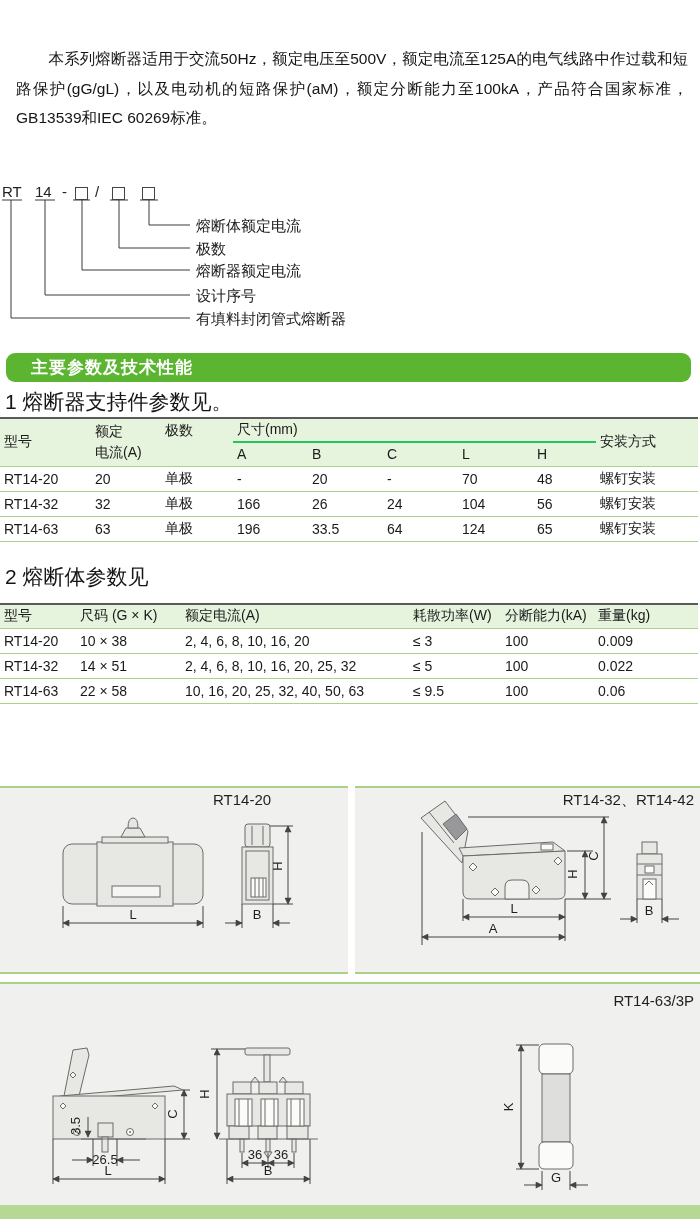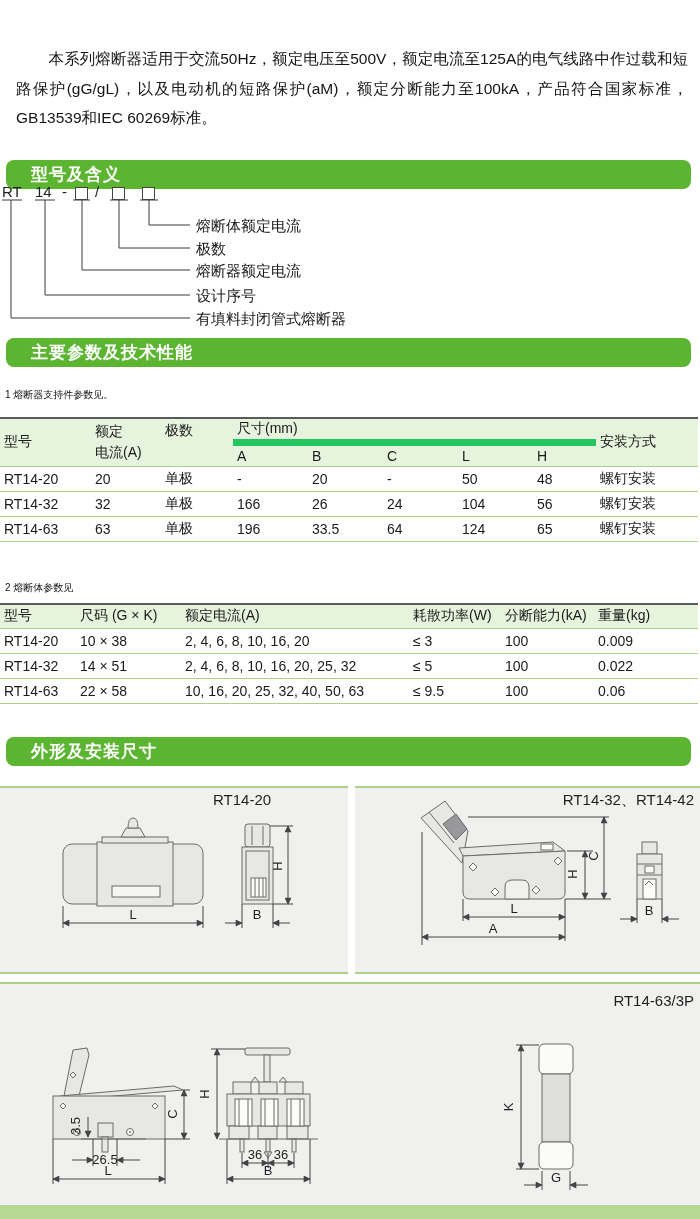--- a/index.html
+++ b/index.html
@@ -10,50 +10,47 @@
                line-height:29px;padding-left:25px;box-sizing:border-box;letter-spacing:1px;}
   .intro{position:absolute;left:16px;right:12px;top:44px;font-size:15.5px;line-height:29.5px;
          text-align:justify;text-indent:2.1em;color:#151515;}
   
   .mdiag{position:absolute;left:0;top:183px;width:700px;height:152px;}
   .mdiag .code{position:absolute;top:0;font-size:15px;color:#222;}
   .mdiag .mbox{position:absolute;top:4px;width:11px;height:11px;border:1px solid #444;background:#fff;}
   .mdiag svg{position:absolute;left:0;top:0;}
   .mlabel{position:absolute;left:196px;font-size:15px;color:#1a1a1a;white-space:nowrap;}
   
-  .tcaption{position:absolute;left:5px;font-size:10px;color:#151515;}
+  .tcaption{position:absolute;left:5px;font-size:21px;color:#151515;}
   
   table.spec{position:absolute;left:0;width:698px;border-collapse:collapse;table-layout:fixed;
              font-size:14px;color:#1a1a1a;border-top:2px solid #5a5a5a;border-bottom:1px solid #abd289;}
   table.spec thead th{background:#e6f3dd;font-weight:normal;text-align:left;padding:0 0 0 4px;vertical-align:middle;}
   table.spec thead tr{height:24px;}
   table.spec tbody tr{height:25px;border-top:1px solid #abd289;}
   table.spec td{padding:0 0 0 4px;}
-  th.size-span{border-bottom:7px solid #22c55e;}
+  th.size-span{border-bottom:2px solid #22c55e;}
   .two-line div{line-height:21px;}
   
   .panel{position:absolute;background:#f0f0ee;border-top:2px solid #a9d287;border-bottom:2px solid #a9d287;box-sizing:border-box;}
   .panel-title{position:absolute;font-size:15px;color:#1f1f1f;white-space:nowrap;}
   .bottom-strip{position:absolute;left:0;top:1205px;width:700px;height:14px;background:#b7d892;}
   svg text{font-family:"Liberation Sans","DejaVu Sans",sans-serif;font-size:13px;fill:#1f1f1f;}
   svg .sh{fill:#e7e7e3;stroke:#6a6a6a;stroke-width:1;}
   svg .wh{fill:#fbfbf9;stroke:#6a6a6a;stroke-width:1;}
   svg .dm{stroke:#444;stroke-width:1;fill:none;}
 </style>
 </head>
 <body>
 
 <div id="stage">
 
 
   <div class="intro">本系列熔断器适用于交流50Hz，额定电压至500V，额定电流至125A的电气线路中作过载和短路保护(gG/gL)，以及电动机的短路保护(aM)，额定分断能力至100kA，产品符合国家标准，GB13539和IEC 60269标准。</div>
 
-  <div class="section-bar" style="top:160px;">
-    <span>型号及含义</span>
-  </div>
 
   <div class="mdiag">
     <svg width="700" height="152" viewBox="0 0 700 152">
       <g stroke="#3a3a3a" stroke-width="1" fill="none">
         <line x1="2" y1="17" x2="22" y2="17"></line>
         <line x1="35" y1="17" x2="55" y2="17"></line>
         <line x1="73" y1="17" x2="90" y2="17"></line>
         <line x1="110" y1="17" x2="128" y2="17"></line>
         <line x1="140" y1="17" x2="158" y2="17"></line>
         <polyline points="149,17 149,42 190,42"></polyline>
@@ -70,21 +67,21 @@
     <span class="code" style="left:95px;">/</span>
     <span class="mbox" style="left:112px;"></span>
     <span class="mbox" style="left:142px;"></span>
     <div class="mlabel" style="top:34px;">熔断体额定电流</div>
     <div class="mlabel" style="top:57px;">极数</div>
     <div class="mlabel" style="top:79px;">熔断器额定电流</div>
     <div class="mlabel" style="top:104px;">设计序号</div>
     <div class="mlabel" style="top:127px;text-align:center;">有填料封闭管式熔断器</div>
   </div>
 
-  <div class="section-bar" style="top:338px;">
+  <div class="section-bar" style="top:353px;border-radius:9px;">
     <span>主要参数及技术性能</span>
   </div>
 
   <div class="tcaption" style="top:388px;">1 熔断器支持件参数见。</div>
 
   <table class="spec" style="top:417px;">
     <colgroup>
       <col style="width:91px">
         <col style="width:70px">
         <col style="width:72px">
@@ -115,21 +112,21 @@
       </tr>
     </thead>
     <tbody>
       <tr>
         <td>RT14-20</td>
         <td>20</td>
         <td>单极</td>
         <td>-</td>
         <td>20</td>
         <td>-</td>
-        <td>50</td>
+        <td>70</td>
         <td>48</td>
         <td>螺钉安装</td>
       </tr>
       <tr>
         <td>RT14-32</td>
         <td>32</td>
         <td>单极</td>
         <td>166</td>
         <td>26</td>
         <td>24</td>
@@ -144,21 +141,21 @@
         <td>196</td>
         <td>33.5</td>
         <td>64</td>
         <td>124</td>
         <td>65</td>
         <td>螺钉安装</td>
       </tr>
     </tbody>
   </table>
 
-  <div class="tcaption" style="top:581px;text-align:center;">2 熔断体参数见</div>
+  <div class="tcaption" style="top:563px;text-align:center;">2 熔断体参数见</div>
 
   <table class="spec" style="top:603px;">
     <colgroup>
       <col style="width:76px">
         <col style="width:105px">
         <col style="width:228px">
       <col style="width:92px">
         <col style="width:93px">
         <col style="width:104px">
     </colgroup>
@@ -193,23 +190,20 @@
         <td>RT14-63</td>
         <td>22 × 58</td>
         <td>10, 16, 20, 25, 32, 40, 50, 63</td>
         <td>≤ 9.5</td>
         <td>100</td>
         <td>0.06</td>
       </tr>
     </tbody>
   </table>
 
-  <div class="section-bar" style="top:737px;">
-    <span>外形及安装尺寸</span>
-  </div>
 
   <div class="panel" style="left:0;top:786px;width:348px;height:188px;">
     <div class="panel-title" style="left:213px;top:3px;">RT14-20</div>
     <svg width="348" height="184" viewBox="0 0 348 184" style="position:absolute;left:0;top:2px;">
       <defs>
         <marker id="a1" viewBox="0 0 10 10" refX="9" refY="5" markerWidth="9" markerHeight="7" orient="auto-start-reverse">
           <path d="M0,0 L10,5 L0,10 z" fill="#444"></path>
         </marker>
       </defs>
 

